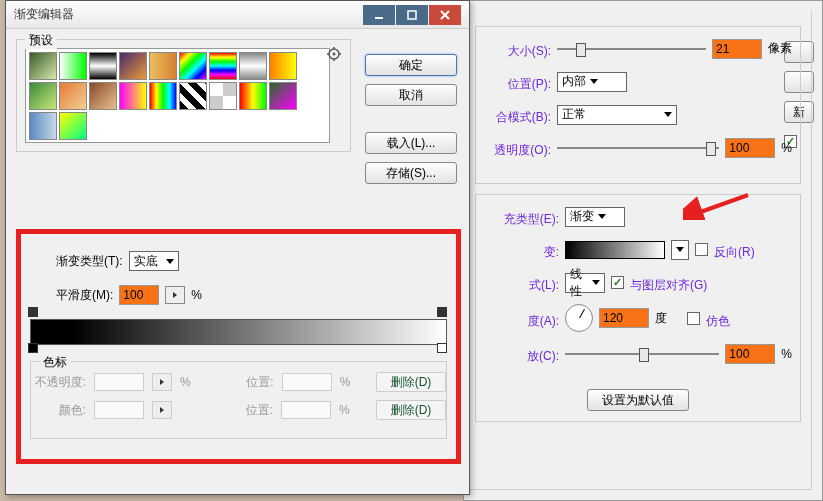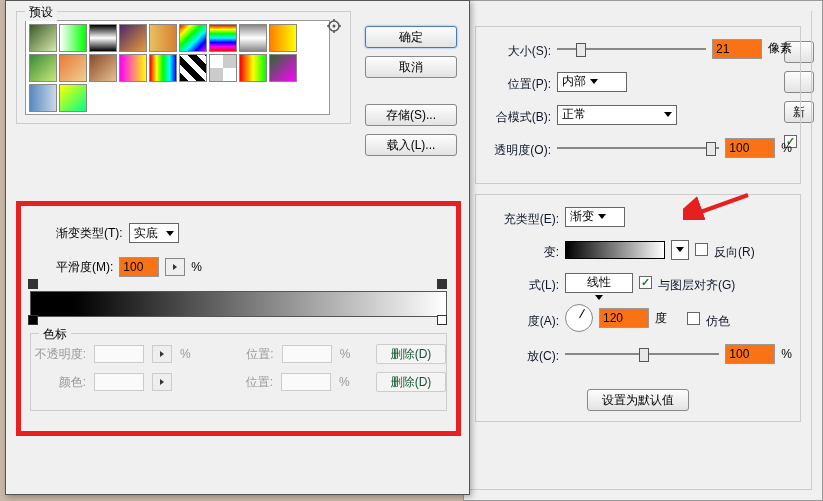--- a/index.html
+++ b/index.html
@@ -2,21 +2,21 @@
 <html><head>
 <meta charset="utf-8">
 <style>
 *{box-sizing:border-box;margin:0;padding:0;font-family:"Microsoft YaHei","SimSun",sans-serif;font-size:12px;}
 body{background:#c8b8a8;width:823px;height:501px;position:relative;overflow:hidden;}
 
 
 .layer-panel{position:absolute;right:0;top:0;width:360px;height:501px;background:#f0f0f0;border:1px solid #999;}
 .layer-inner{position:absolute;left:0;top:10px;right:10px;bottom:10px;border:1px solid #ccc;border-top:none;padding:15px 10px 10px 10px;}
 .row{display:flex;align-items:center;margin-bottom:10px;gap:6px;}
-.row label{color:#0f172a;margin-top:6px;}
+.row label{color:#6d28d9;margin-top:6px;}
 .row .lbl{width:75px;text-align:right;}
 .num-input{width:50px;height:20px;border:1px solid #999;padding:0 3px;background:#f97316;}
 .unit{color:#000;}
 .select{height:20px;border:1px solid #666;background:#fff;display:flex;align-items:center;padding:0 4px;gap:4px;}
 .select .arrow{width:0;height:0;border-left:4px solid transparent;border-right:4px solid transparent;border-top:5px solid #000;}
 .slider-track{flex:1;height:2px;background:linear-gradient(#888,#ccc);position:relative;border:1px solid #888;min-width:80px;}
 .slider-thumb{position:absolute;top:-6px;width:10px;height:14px;background:#e8e8e8;border:1px solid #555;}
 .checkbox{width:13px;height:13px;border:1px solid #666;background:#fff;display:inline-flex;align-items:center;justify-content:center;}
 .checkbox.checked::after{content:"✓";color:#2a7a2a;font-size:11px;font-weight:bold;}
 .grad-preview{width:100px;height:18px;border:1px solid #000;background:linear-gradient(to right,#000,#fff);}
@@ -133,21 +133,21 @@
       <label class="lbl">变:</label>
       <div class="grad-preview"></div>
       <div class="select" style="width:18px;justify-content:center;">
             <span class="arrow"></span>
           </div>
       <span class="checkbox"></span>
       <label>反向(R)</label>
     </div>
     <div class="row">
       <label class="lbl">式(L):</label>
-      <div class="select" style="width:68px;flex-direction:column;">
+      <div class="select" style="width:40px;">
             <span>线性</span>
             <span class="arrow"></span>
           </div>
       <span class="checkbox checked"></span>
       <label>与图层对齐(G)</label>
     </div>
     <div class="row">
       <label class="lbl">度(A):</label>
       <div class="angle-dial"></div>
       <input class="num-input" value="120" style="">
@@ -174,20 +174,41 @@
 <svg class="red-arrow" width="70" height="30">
   <defs>
       <marker id="ah" markerWidth="10" markerHeight="8" refX="2" refY="4" orient="auto">
         <polygon points="0 0,10 4,0 8" fill="#e62020"></polygon>
       </marker>
     </defs>
   <line x1="65" y1="5" x2="12" y2="24" stroke="#e62020" stroke-width="4" marker-end="url(#ah)"></line>
 </svg>
 
 <div class="dialog">
+  <div class="titlebar">
+    <span class="title">渐变编辑器</span>
+    <div class="winbtns">
+      <div class="winbtn min">
+          <svg viewBox="0 0 12 12">
+            <line x1="2" y1="9" x2="10" y2="9" stroke="#fff" stroke-width="2"></line>
+          </svg>
+        </div>
+      <div class="winbtn max">
+          <svg viewBox="0 0 12 12">
+            <rect x="2" y="2" width="8" height="8" fill="none" stroke="#fff" stroke-width="1.5"></rect>
+          </svg>
+        </div>
+      <div class="winbtn close">
+          <svg viewBox="0 0 12 12">
+            <line x1="2" y1="2" x2="10" y2="10" stroke="#fff" stroke-width="2"></line>
+            <line x1="10" y1="2" x2="2" y2="10" stroke="#fff" stroke-width="2"></line>
+          </svg>
+        </div>
+    </div>
+  </div>
 
   <div class="dialog-body">
     <div class="presets-group">
       <span class="presets-label">预设</span>
       <span class="gear">
         <svg width="16" height="16" viewBox="0 0 16 16">
             <circle cx="8" cy="8" r="5" fill="none" stroke="#555" stroke-width="1.5"></circle>
             <circle cx="8" cy="8" r="1.5" fill="#555"></circle>
             <g stroke="#555" stroke-width="1.5">
               <line x1="8" y1="1" x2="8" y2="3"></line>
@@ -218,22 +239,22 @@
           <div class="swatch" style="background: linear-gradient(135deg, rgb(42, 106, 42), rgb(255, 0, 255));"></div>
           <div class="swatch" style="background: linear-gradient(to right, rgb(90, 138, 192), rgb(200, 216, 232));"></div>
           <div class="swatch" style="background: linear-gradient(135deg, rgb(255, 255, 0), rgb(0, 255, 136));"></div>
         </div>
     </div>
 
     <div class="action-col">
       <div class="btn primary">确定</div>
       <div class="btn">取消</div>
       <div style="height:10px;"></div>
+      <div class="btn">载入(L)...</div>
       <div class="btn">存储(S)...</div>
-      <div class="btn">载入(L)...</div>
     </div>
 
     <div class="grad-settings">
       <div class="setting-row">
         <label>渐变类型(T):</label>
         <div class="select small-sel">
             <span>实底</span>
             <span class="arrow" style="margin-left:auto;"></span>
           </div>
       </div>

